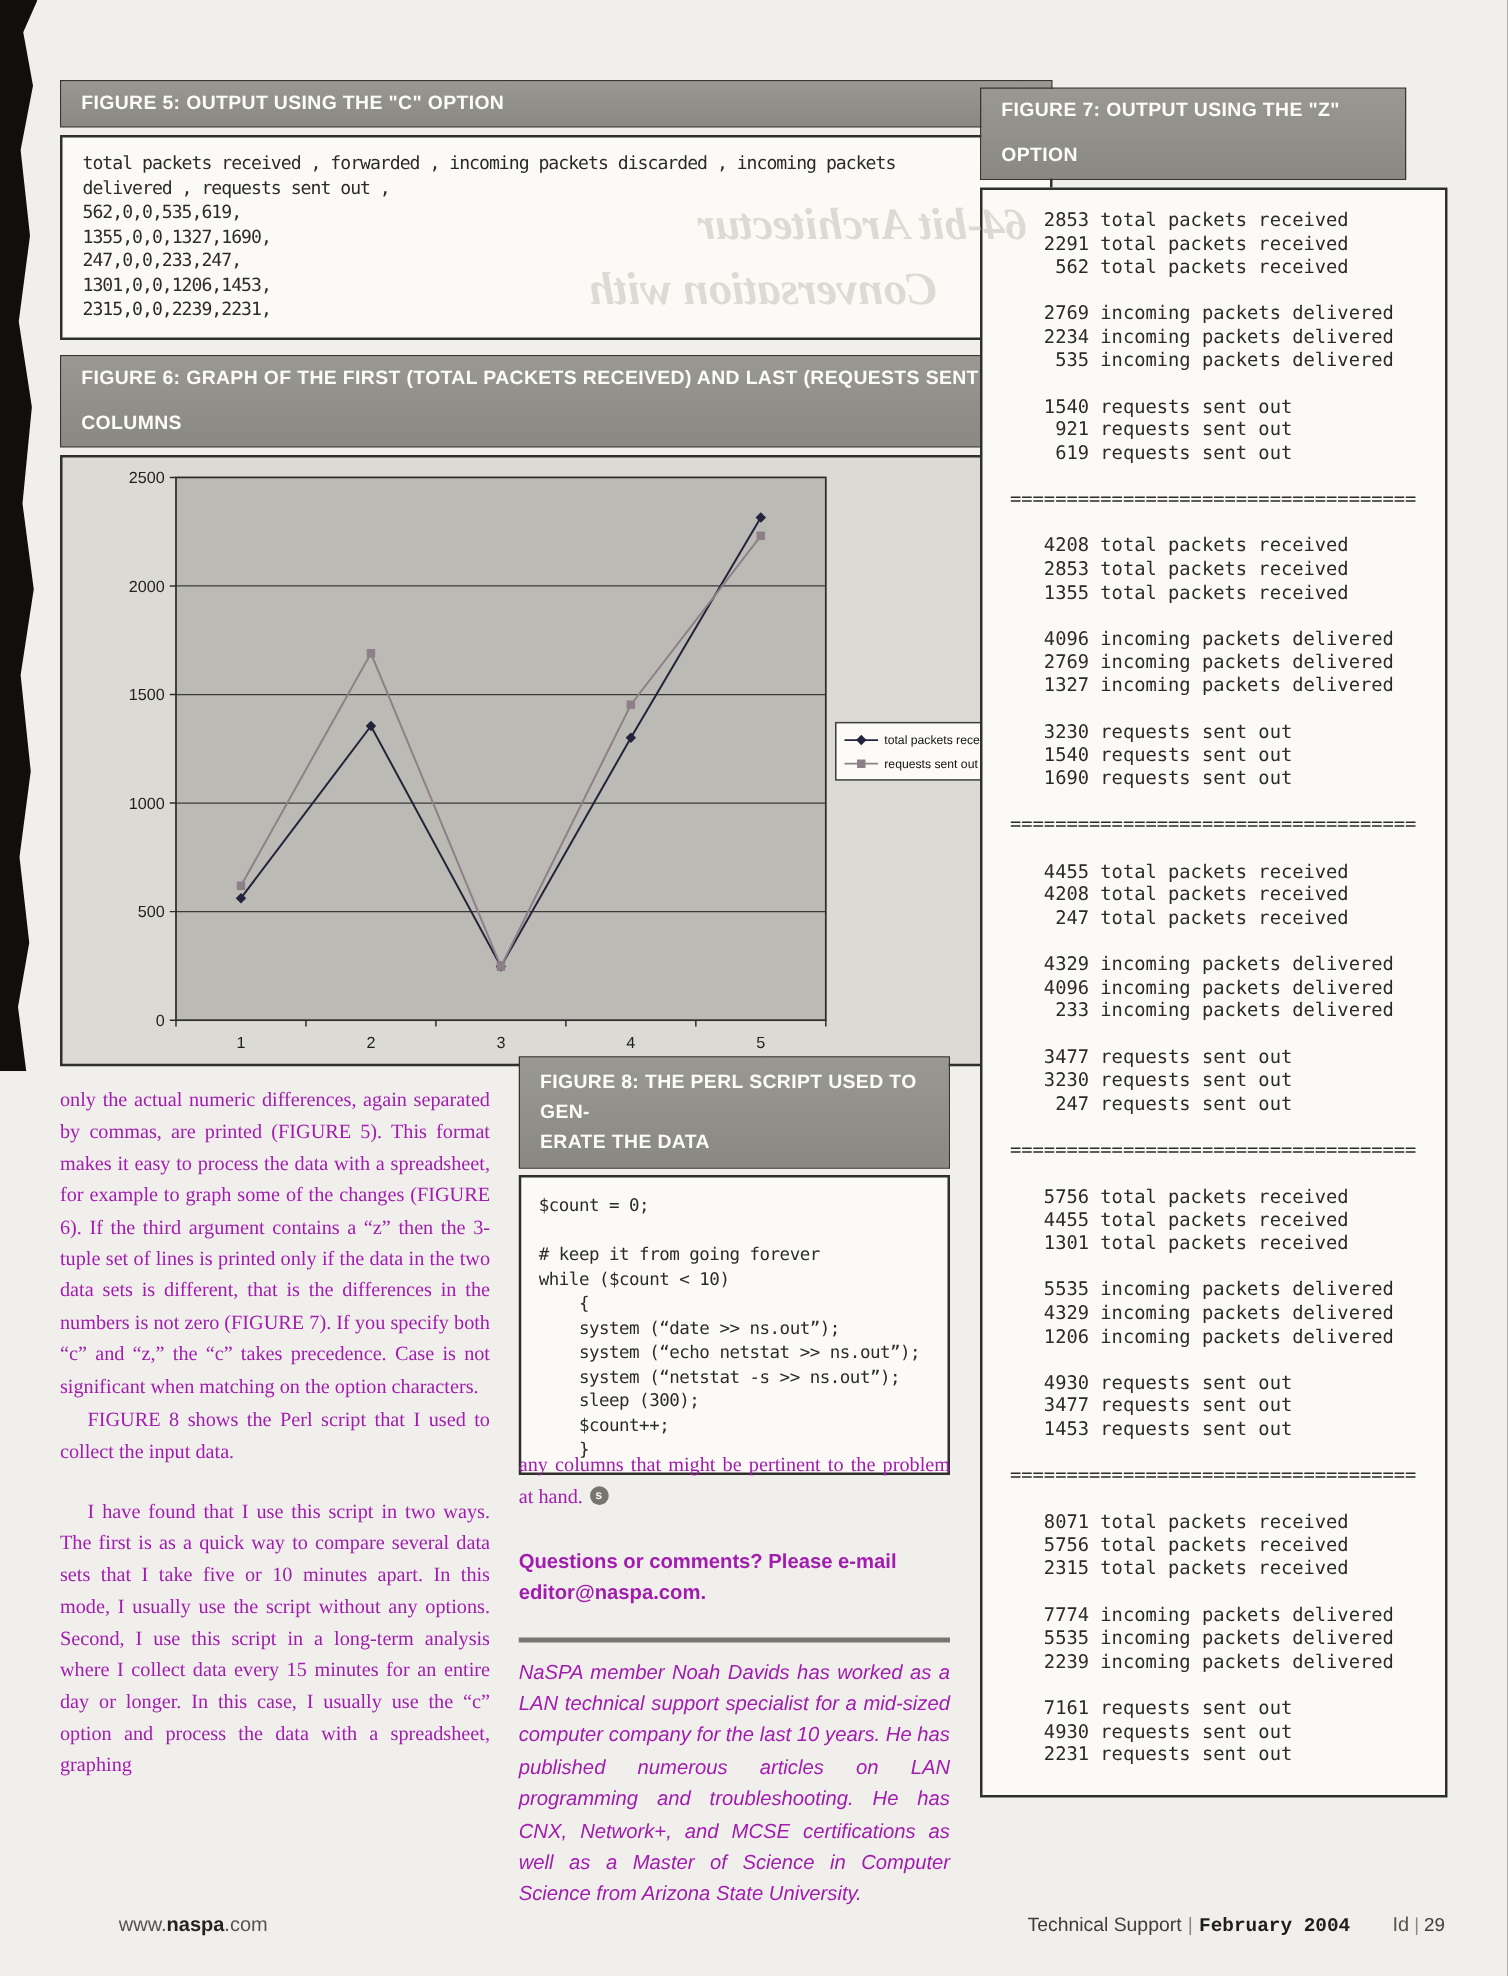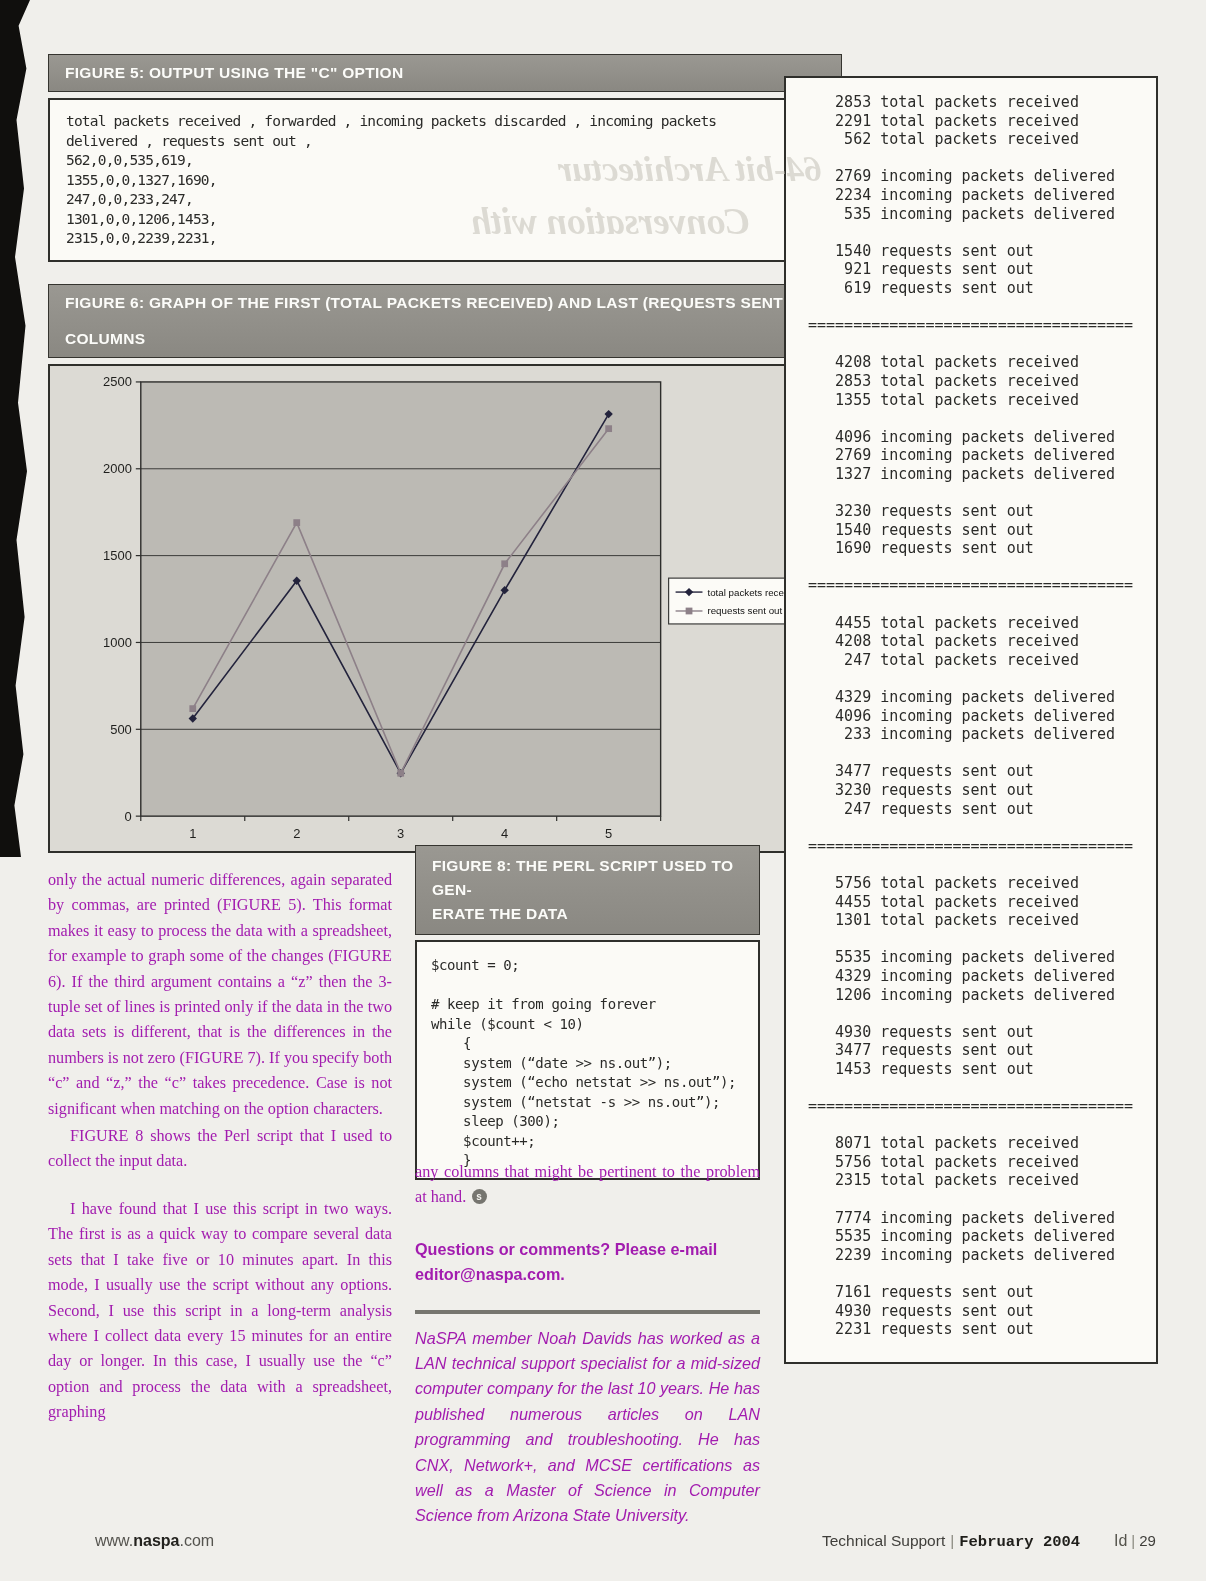--- a/index.html
+++ b/index.html
@@ -12,21 +12,21 @@
     clip-path:polygon(0 0,100% 0,62% 3%,88% 8%,55% 14%,80% 22%,50% 30%,85% 38%,60% 47%,90% 55%,55% 63%,82% 72%,52% 80%,78% 88%,48% 94%,70% 100%,0 100%);}
   .fig{position:absolute;}
   .bar{background:linear-gradient(180deg,#9a9892,#8a8882);border:1px solid #35342f;
        color:#fcfcf9;font:700 15.5px/36px "Liberation Sans",sans-serif;
        letter-spacing:.3px;padding:0 16px;box-sizing:border-box;}
   .bar.two-line{line-height:1.55;padding:8px 16px;white-space:pre-line;}
   .box{background:#fbfaf6;border:2px solid #2f2f2b;box-sizing:border-box;margin-top:6px;
        position:relative;overflow:hidden;}
   pre{margin:0;font-family:"DejaVu Sans Mono",monospace;color:#2a2a28;position:relative;z-index:2;}
 
-  .fig5{left:48px;top:54px;width:794px;}
+  .fig5{left:48px;top:64px;width:794px;}
   .fig5 .box{height:164px;padding:12px 16px;}
   .fig5 pre{font-size:14.5px;line-height:19.5px;letter-spacing:-0.8px;}
   .ghost{position:absolute;z-index:1;color:#c9c6bd;opacity:.6;font-family:"Liberation Serif",serif;
          font-style:italic;font-weight:600;transform:scaleX(-1);white-space:nowrap;}
   .ghost.g1{top:48px;right:18px;font-size:36px;}
   .ghost.g2{top:100px;right:90px;font-size:37px;}
 
   .fig6{left:48px;top:284px;width:811px;}
   .fig6 .box{height:489px;background:#dcdad4;padding:0;}
   .fig6 svg{display:block;width:100%;height:100%;}
@@ -144,20 +144,21 @@
           <path d="M 592.5 222.8 L 596.7 227 L 592.5 231.2 L 588.3 227 Z" fill="#23233c"></path>
           <text x="611" y="230.5" font-size="9.8" fill="#111">total packets received</text>
           <line x1="579" x2="606" y1="246" y2="246" stroke="#8d8088" stroke-width="1.4"></line>
           <rect x="589.1" y="242.6" width="6.8" height="6.8" fill="#8d8088"></rect>
           <text x="611" y="249.5" font-size="9.8" fill="#111">requests sent out</text>
         </svg>
     </div>
   </section>
 
   <section class="fig fig7">
+    <div class="bar">FIGURE 7: OUTPUT USING THE "Z" OPTION</div>
     <div class="box">
       <pre>   2853 total packets received
    2291 total packets received
     562 total packets received
 
    2769 incoming packets delivered
    2234 incoming packets delivered
     535 incoming packets delivered
 
    1540 requests sent out

